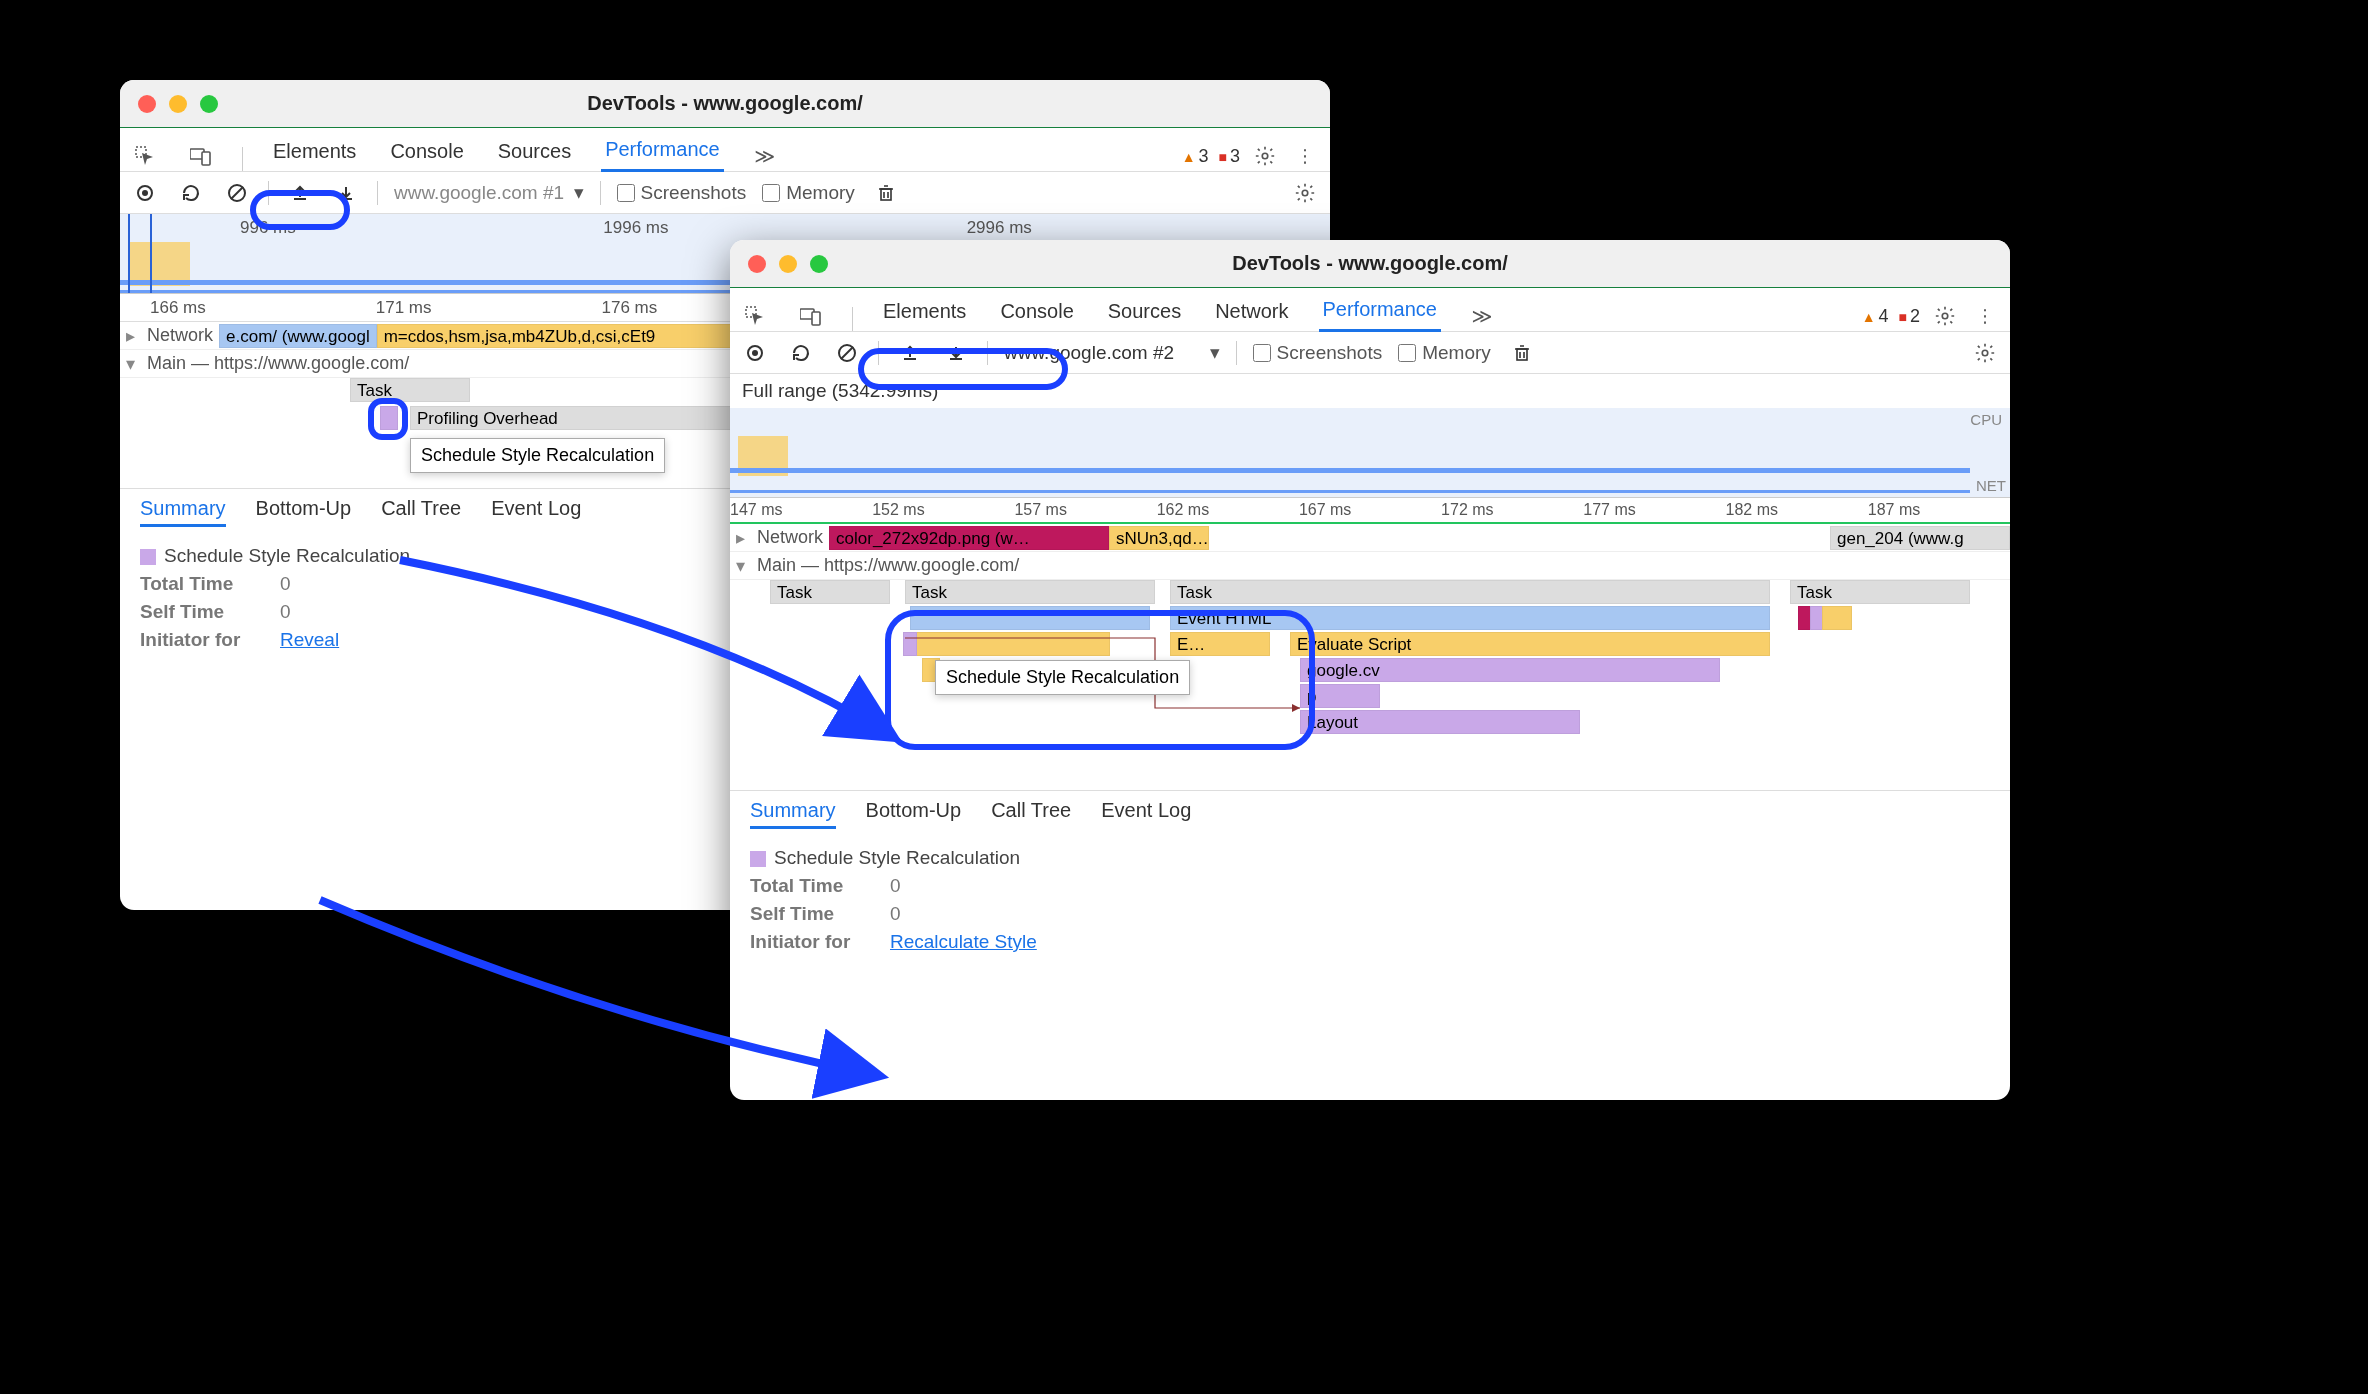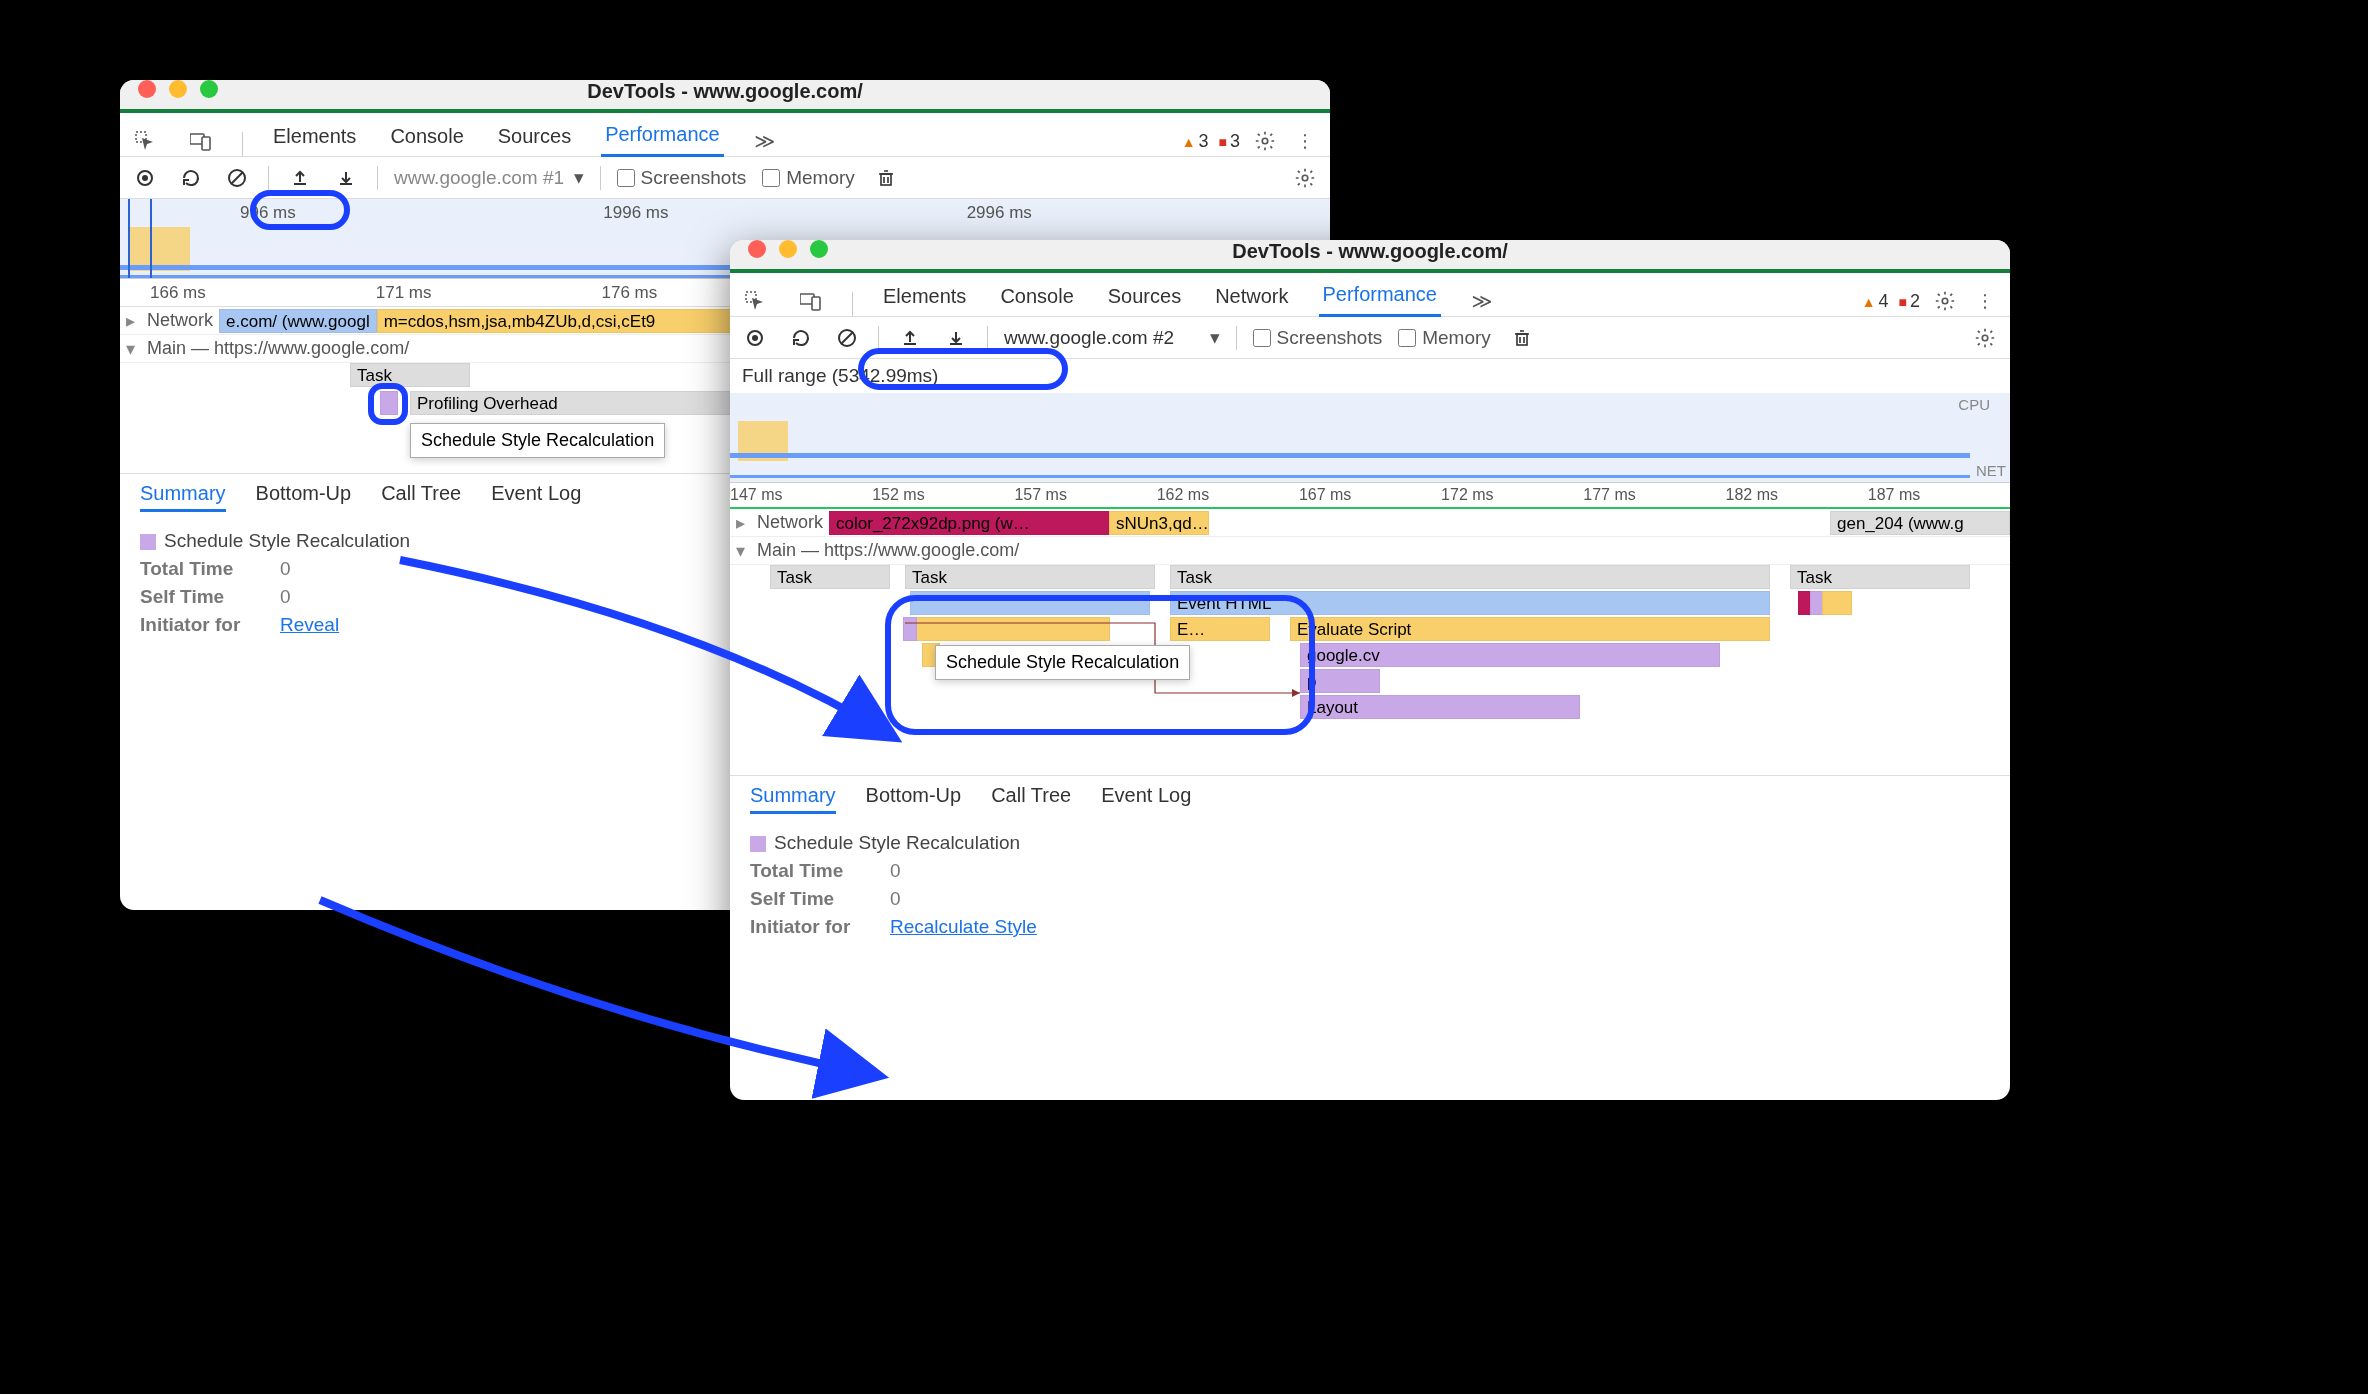--- a/index.html
+++ b/index.html
@@ -1,18 +1,18 @@
 <!DOCTYPE html>
 <html><head>
 <meta charset="utf-8">
 <style>
   * { box-sizing: border-box; margin: 0; padding: 0; font-family: -apple-system, BlinkMacSystemFont, "Segoe UI", Arial, sans-serif; }
   body { background: #000; width: 2368px; height: 1394px; position: relative; transform-origin: top left; }
   .window { position: absolute; background: #fff; border-radius: 14px; box-shadow: 0 12px 40px rgba(0,0,0,0.5); overflow: visible; }
-  .titlebar { height: 33px; display: flex; align-items: flex-start; position: relative; background: #f0f0f0; border-radius: 14px 14px 0 0; border-bottom: 4px solid #15803d; }
+  .titlebar { height: 48px; display: flex; align-items: center; position: relative; background: #f0f0f0; border-radius: 14px 14px 0 0; border-bottom: 1px solid #15803d; }
   .traffic { display: flex; gap: 13px; margin-left: 18px; }
   .dot { width: 18px; height: 18px; border-radius: 50%; }
   .red { background: #ff5f57; } .yellow { background: #febc2e; } .green { background: #28c840; }
   .title { position: absolute; left: 0; right: 0; text-align: center; font-size: 20px; font-weight: 600; color: #222; pointer-events: none; }
   .tabs { display: flex; align-items: flex-end; height: 44px; border-bottom: 1px solid #ddd; padding: 0 10px; gap: 26px; font-size: 20px; color: #333; }
   .tabs .tab { padding: 8px 4px; cursor: pointer; }
   .tabs .tab.active { color: #1a73e8; border-bottom: 3px solid #1a73e8; margin-bottom: -1px; }
   .badges { margin-left: auto; display: flex; align-items: center; gap: 10px; font-size: 18px; }
   .badge-warn::before { content: "▲"; color: #e37400; margin-right: 3px; font-size: 14px; }
   .badge-err::before { content: "■"; color: #d93025; margin-right: 3px; font-size: 14px; }
@@ -293,21 +293,21 @@
           <circle cx="12" cy="12" r="3"></circle>
           <path d="M12 2v3M12 19v3M4.2 4.2l2 2M17.8 17.8l2 2M2 12h3M19 12h3M4.2 19.8l2-2M17.8 6.2l2-2"></path>
         </svg>
       </span>
   </div>
   <div style="padding:6px 12px;font-size:19px;color:#333">Full range (5342.99ms)</div>
   <div class="overview" style="height:90px">
     <div style="position:absolute;left:8px;top:28px;width:50px;height:40px;background:#f8cf6a;opacity:0.8"></div>
     <div style="position:absolute;left:0;right:40px;bottom:24px;height:5px;background:#6a9df8"></div>
     <div style="position:absolute;left:0;right:40px;bottom:4px;height:3px;background:#6a9df8"></div>
-    <div style="position:absolute;right:0;top:3px;font-size:15px;color:#888;text-align:right;padding-right:20px">
+    <div style="position:absolute;right:0;top:3px;font-size:15px;color:#888;text-align:right;padding-right:8px">
         <div>CPU</div>
       </div>
     <div style="position:absolute;right:0;bottom:3px;font-size:15px;color:#888;text-align:right;padding-right:4px">
         <div>NET</div>
       </div>
   </div>
   <div style="height:26px;display:flex;font-size:16px;color:#555;align-items:center;border-bottom:2px solid #22c55e;padding-left:0">
     <span style="flex:1">147 ms</span>
     <span style="flex:1">152 ms</span>
     <span style="flex:1">157 ms</span>

